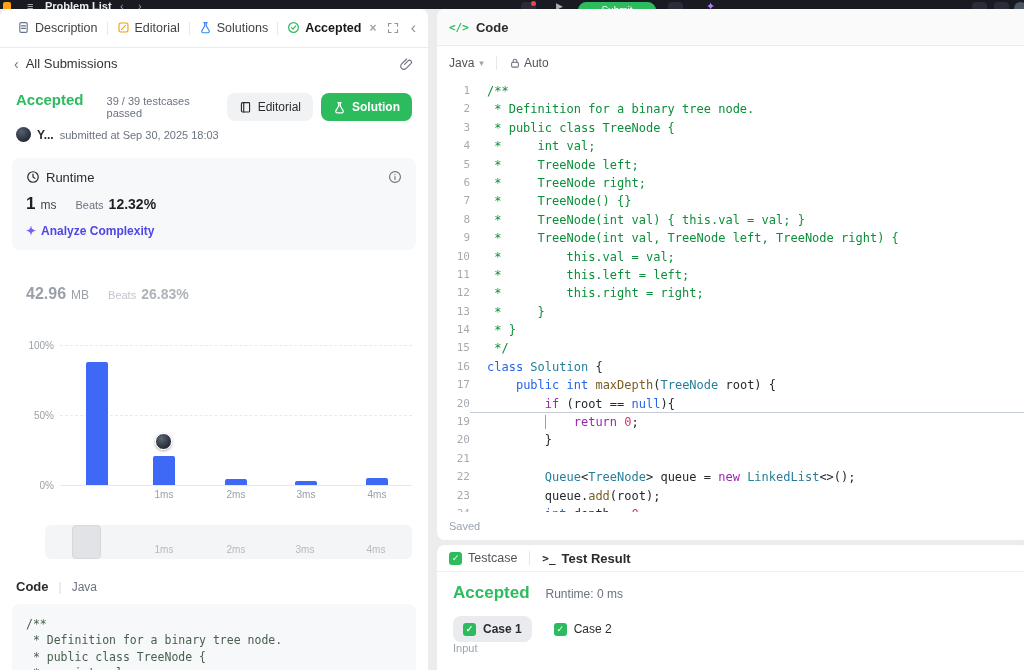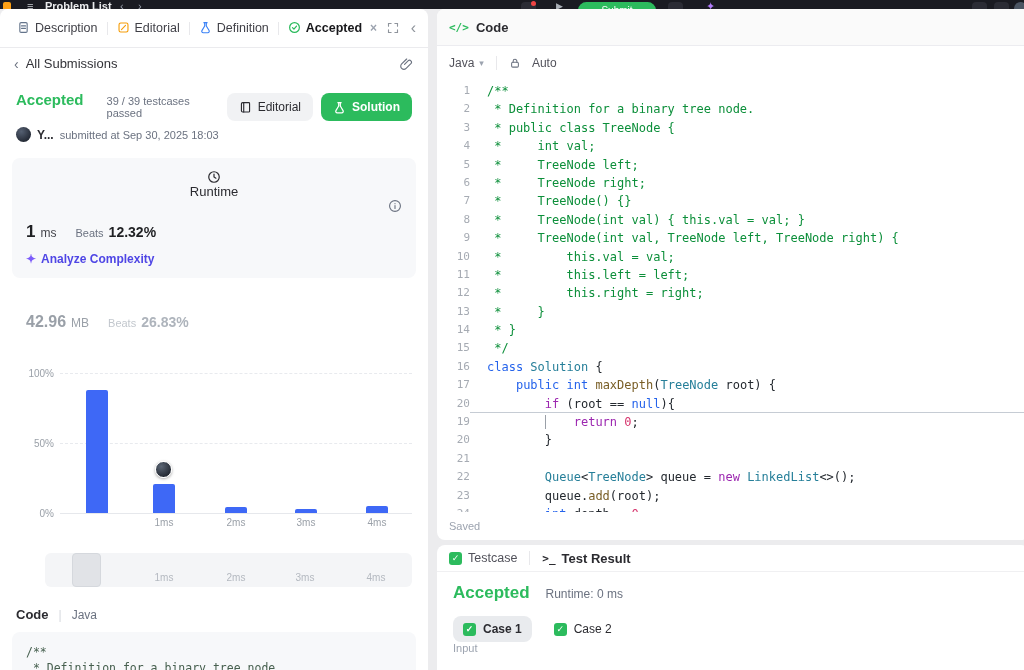--- a/index.html
+++ b/index.html
@@ -41,21 +41,21 @@
   .author-line { display:flex; align-items:center; gap:6px; margin-top:8px; }
   .avatar-sm { width:15px; height:15px; border-radius:50%; background:radial-gradient(circle at 35% 30%, #556072, #12161f); flex:none; }
   .author { font-size:12px; font-weight:700; color:#2b2b30; }
   .submitted { font-size:11px; color:#6b7280; }
   .rh-buttons { display:flex; gap:8px; align-items:flex-start; padding-top:2px; }
   .btn { height:28px; padding:0 12px; border:none; border-radius:8px; display:flex; align-items:center; gap:6px; font-size:12px; font-family:inherit; cursor:pointer; }
   .btn-editorial { background:#f1f2f4; color:#2b2b30; }
   .btn-solution { background:#2cbb5d; color:#fff; font-weight:700; }
 
   .runtime-card { margin-top:16px; background:#f7f8fa; border-radius:8px; padding:12px 14px; }
-  .card-head { display:flex; align-items:center; gap:0; font-size:13px; color:#2b2b30;flex-direction:column; }
+  .card-head { display:flex; align-items:flex-start; gap:6px; font-size:13px; color:#2b2b30; }
   .card-head .spacer { margin-left:auto; }
   .value-row { display:flex; align-items:baseline; gap:5px; margin-top:9px; }
   .big-val { font-size:17px; font-weight:700; color:#1f2023; }
   .unit { font-size:12px; color:#44454b; }
   .beats-label { font-size:11px; color:#6b7280; margin-left:14px; }
   .beats-val { font-size:14px; font-weight:700; color:#1f2023; }
   .analyze-row { display:flex; align-items:center; gap:5px; margin-top:10px; font-size:12px; font-weight:700; color:#4f46e5; cursor:pointer; }
 
   .memory-card { margin-top:14px; padding:12px 14px; }
   .memory-card .card-head { color:#9aa0a8; }
@@ -84,21 +84,21 @@
 
   
   .code-panel { position:absolute; left:437px; top:9px; width:592px; height:531px; background:#fff; border-radius:8px; overflow:hidden; display:flex; flex-direction:column; }
   .cp-header { flex:none; height:37px; background:#fafafa; border-bottom:1px solid #ececf0; display:flex; align-items:center; gap:7px; padding:0 12px; }
   .code-glyph { color:#2cbb5d; font-family:"DejaVu Sans Mono", monospace; font-weight:700; font-size:11px; }
   .cp-title { font-size:13px; font-weight:700; color:#2b2b30; }
   .cp-toolbar { flex:none; height:33px; display:flex; align-items:center; gap:8px; padding:0 12px; }
   .lang-select { display:flex; align-items:center; gap:5px; font-size:12px; color:#52525b; cursor:pointer; }
   .chev-down { font-size:9px; color:#9ca3af; }
   .vsep { width:1px; height:14px; background:#e8e8eb; margin:0 4px; }
-  .auto-toggle { display:flex; align-items:center; gap:11px; font-size:12px; color:#52525b; cursor:pointer; }
+  .auto-toggle { display:flex; align-items:center; gap:3px; font-size:12px; color:#52525b; cursor:pointer; }
 
   .editor { flex:1; overflow:hidden; padding-top:3px; font-family:"DejaVu Sans Mono", monospace; font-size:12px; line-height:18.4px; cursor:text; }
   .code-row { display:flex; height:18.4px; }
   .ln { flex:none; width:33px; text-align:right; font-size:11px; color:#a6abb3; }
   .lc { flex:1; padding-left:17px; white-space:pre; position:relative; color:#24292f; }
   .code-row.current .lc { border-bottom:1px solid #c6ccd4; }
   .indent-guide { position:absolute; top:2px; bottom:2px; width:1px; background:#9aa0a8; }
   .tok-c  { color:#0c8f3a; }
   .tok-kb { color:#2563eb; }
   .tok-kp { color:#9c27b0; }
@@ -161,21 +161,21 @@
           <rect x="2.5" y="2.5" width="11" height="11" rx="2"></rect>
           <path d="M5.5 10.5l5-5"></path>
         </svg>
       <span>Editorial</span>
     </div>
     <div class="tab-sep"></div>
     <div class="lp-tab">
       <svg width="13" height="13" viewBox="0 0 16 16" fill="none" stroke="#3b82f6" stroke-width="1.4" stroke-linecap="round" stroke-linejoin="round">
           <path d="M6 2h4M7 2v4.2L3.6 11.8A1.8 1.8 0 0 0 5.2 14.5h5.6a1.8 1.8 0 0 0 1.6-2.7L9 6.2V2"></path>
         </svg>
-      <span>Definition</span>
+      <span>Solutions</span>
     </div>
     <div class="tab-sep"></div>
     <div class="lp-tab active">
       <svg width="13" height="13" viewBox="0 0 16 16" fill="none" stroke="#2cbb5d" stroke-width="1.5" stroke-linecap="round" stroke-linejoin="round">
           <circle cx="8" cy="8" r="6"></circle>
           <path d="M5.5 8.2l1.8 1.8 3.2-3.8"></path>
         </svg>
       <span>Accepted</span>
       <span class="close">×</span>
     </div>

